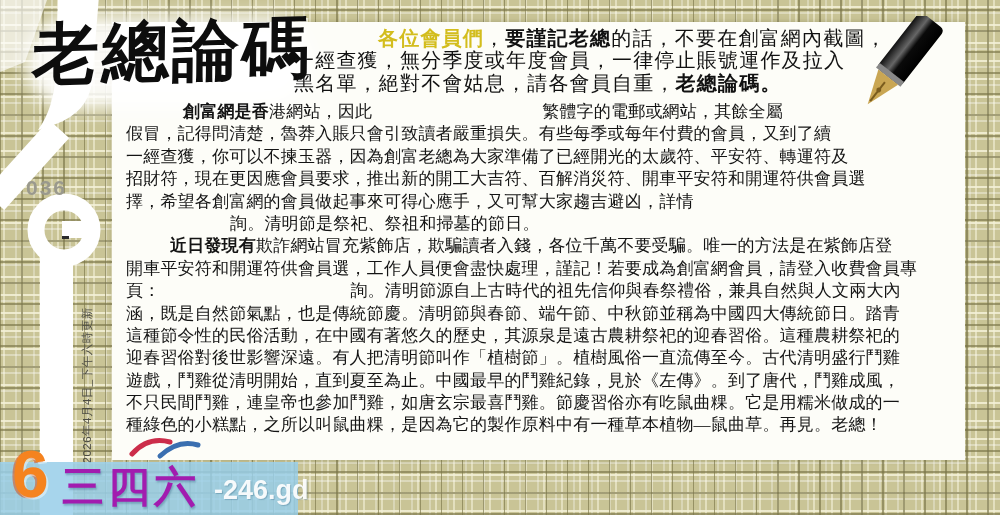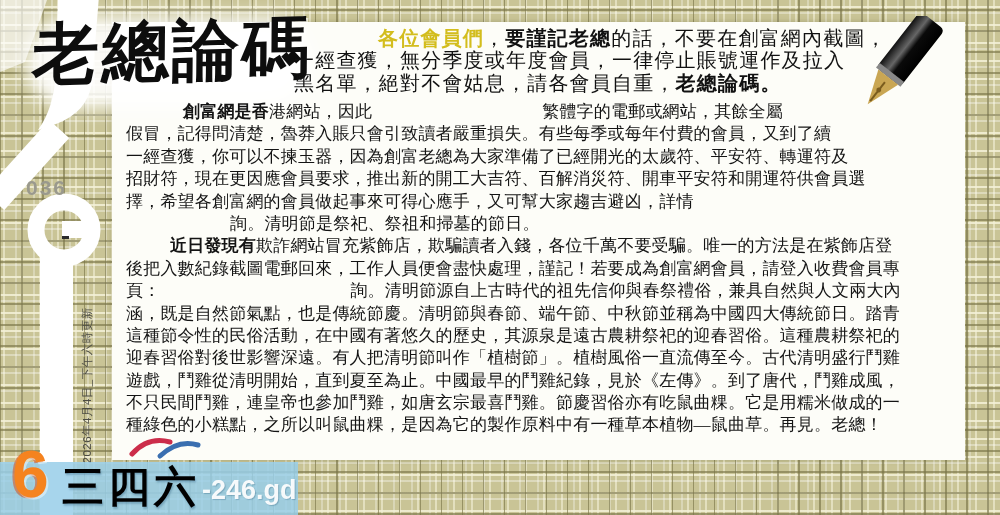--- a/index.html
+++ b/index.html
@@ -71,26 +71,26 @@
     position:absolute; left:12px; top:436px;
     font-family:"Liberation Sans", sans-serif; font-size:66px; font-weight:900;
     color:#f5831f;
     text-shadow:2px 2px 0 rgba(255,255,255,.45), -2px 1px 0 rgba(214,78,25,.55);
   }
   .watermark-swoosh { position:absolute; left:128px; top:434px; }
   .watermark-text {
     position:absolute; left:62px; top:459px; display:flex; align-items:center;
   }
   .wm-brand {
-    font-size:42px; font-weight:700; color:#000000; letter-spacing:4px;
+    font-size:42px; font-weight:700; color:#a21caf; letter-spacing:4px;
     text-shadow:1px 2px 2px rgba(40,90,120,.35);
   }
   .wm-domain {
     font-family:"Liberation Sans", sans-serif; font-size:27px; font-weight:700;
-    color:rgba(255,255,255,.93); margin-left:2px; padding-top:6px;
+    color:rgba(255,255,255,.93); margin-left:14px; padding-top:6px;
     text-shadow:1px 1px 1px rgba(40,90,120,.3);
   }
 </style>
 </head>
 <body>
 
 <svg class="sidebar-glyph" viewBox="0 0 125 515">
   <path fill="#ffffff" opacity=".65" d="M0 0 h47 l-22 62 L0 72 z"></path>
   <path fill="#ffffff" d="M58 -4 h41 l-7 86 q-4 30 -36 42 l-18 6 q16 -22 18 -58 z"></path>
   <path fill="#ffffff" d="M-22 152 h97 v27 h-97 z" transform="rotate(-48 26 165)"></path>
@@ -132,21 +132,21 @@
 </div>
 
 <div class="body-text">
   <div class="ln"><span class="ind1"></span><span class="xb">創富網是香</span><span>港網站，因此</span><span class="gsp w170"></span><span>繁體字的電郵或網站，其餘全屬</span></div>
   <div class="ln"><span>假冒，記得問清楚，魯莽入賬只會引致讀者嚴重損失。有些每季或每年付費的會員，又到了續</span></div>
   <div class="ln"><span>一經查獲，你可以不揀玉器，因為創富老總為大家準備了已經開光的太歲符、平安符、轉運符及</span></div>
   <div class="ln"><span>招財符，現在更因應會員要求，推出新的開工大吉符、百解消災符、開車平安符和開運符供會員選</span></div>
   <div class="ln"><span>擇，希望各創富網的會員做起事來可得心應手，又可幫大家趨吉避凶，詳情</span></div>
   <div class="ln"><span class="ind3"></span><span>詢。清明節是祭祀、祭祖和掃墓的節日。</span></div>
   <div class="ln"><span class="ind2"></span><span class="xb">近日發現有</span><span>欺詐網站冒充紫飾店，欺騙讀者入錢，各位千萬不要受騙。唯一的方法是在紫飾店登</span></div>
-  <div class="ln"><span>後把入數紀錄截圖電郵回來，工作人員便會盡快處理，謹記！若要成為創富網會員，請登入收費會員專</span></div>
+  <div class="ln"><span>開車平安符和開運符供會員選，工作人員便會盡快處理，謹記！若要成為創富網會員，請登入收費會員專</span></div>
   <div class="ln"><span>頁：</span><span class="gsp w190"></span><span>詢。清明節源自上古時代的祖先信仰與春祭禮俗，兼具自然與人文兩大內</span></div>
   <div class="ln"><span>涵，既是自然節氣點，也是傳統節慶。清明節與春節、端午節、中秋節並稱為中國四大傳統節日。踏青</span></div>
   <div class="ln"><span>這種節令性的民俗活動，在中國有著悠久的歷史，其源泉是遠古農耕祭祀的迎春習俗。這種農耕祭祀的</span></div>
   <div class="ln"><span>迎春習俗對後世影響深遠。有人把清明節叫作「植樹節」。植樹風俗一直流傳至今。古代清明盛行鬥雞</span></div>
   <div class="ln"><span>遊戲，鬥雞從清明開始，直到夏至為止。中國最早的鬥雞紀錄，見於《左傳》。到了唐代，鬥雞成風，</span></div>
   <div class="ln"><span>不只民間鬥雞，連皇帝也參加鬥雞，如唐玄宗最喜鬥雞。節慶習俗亦有吃鼠曲粿。它是用糯米做成的一</span></div>
   <div class="ln"><span>種綠色的小糕點，之所以叫鼠曲粿，是因為它的製作原料中有一種草本植物—鼠曲草。再見。老總！</span></div>
 </div>
 
 <div class="stray-dash"></div>

